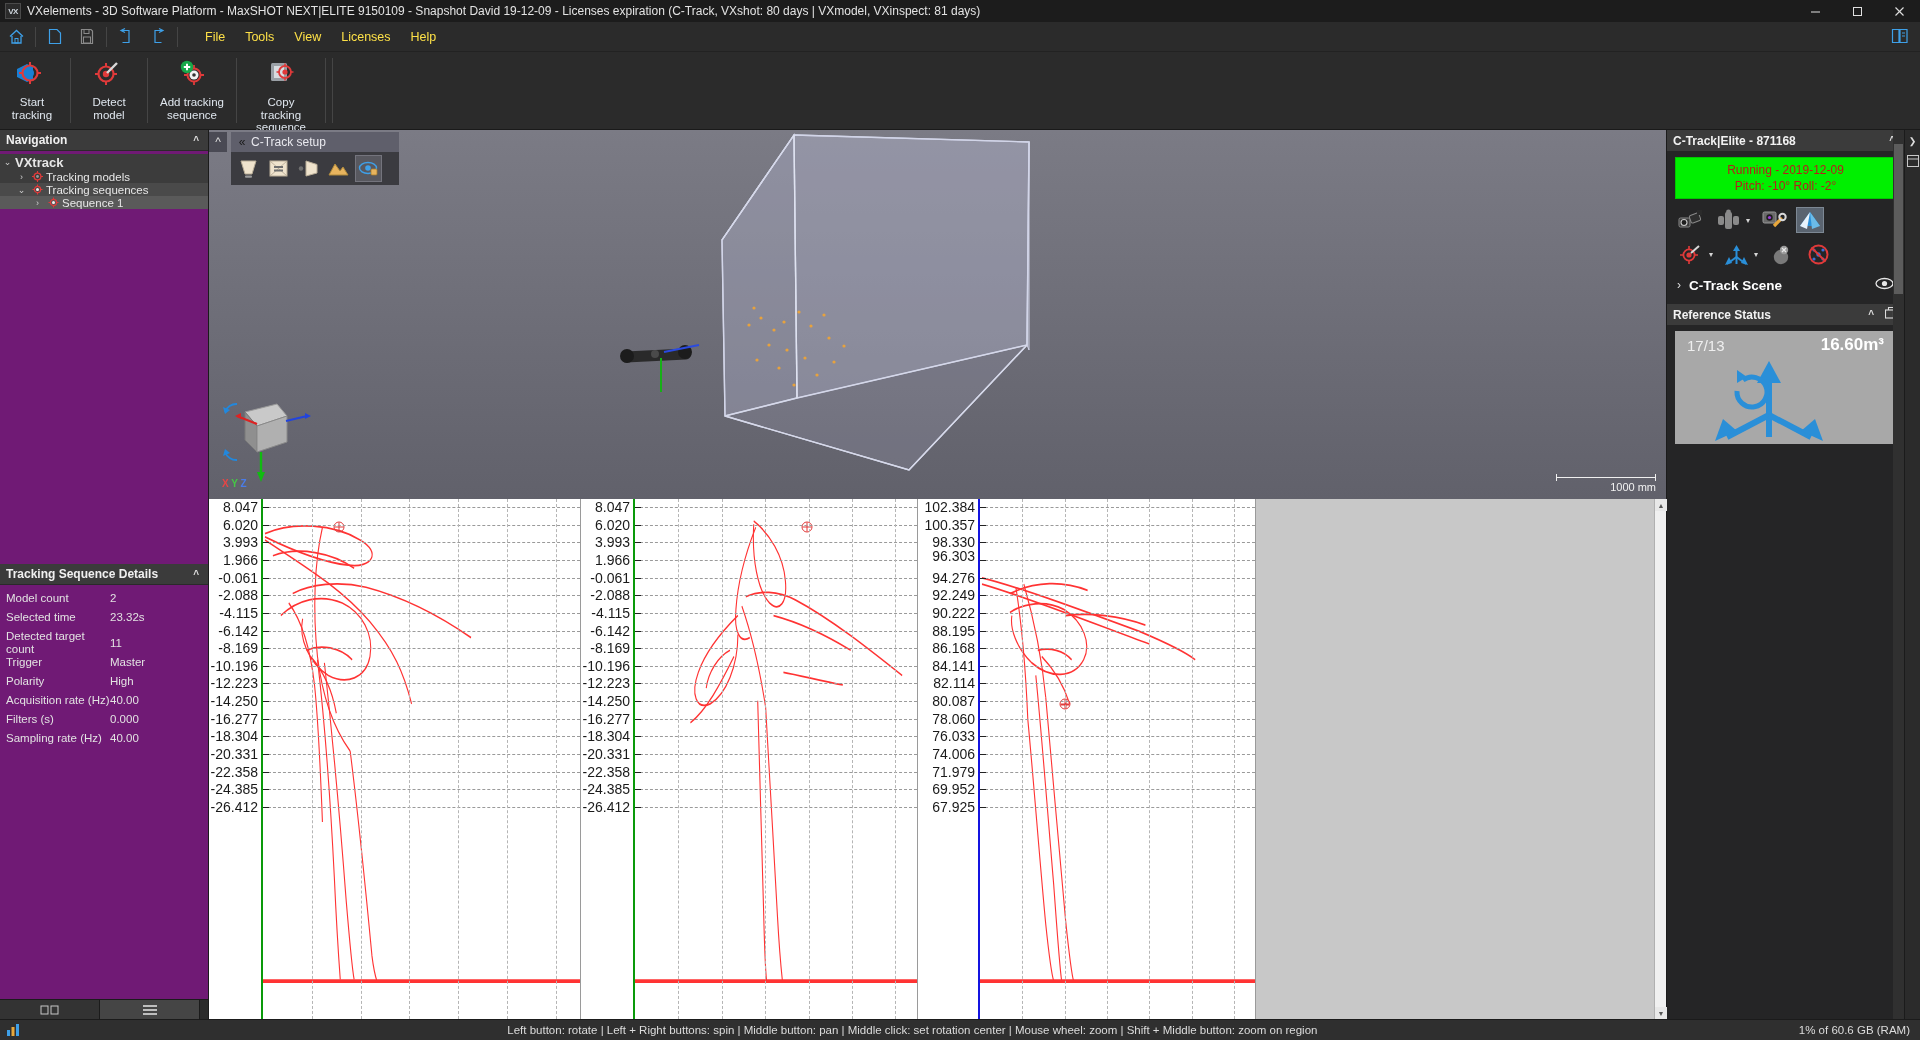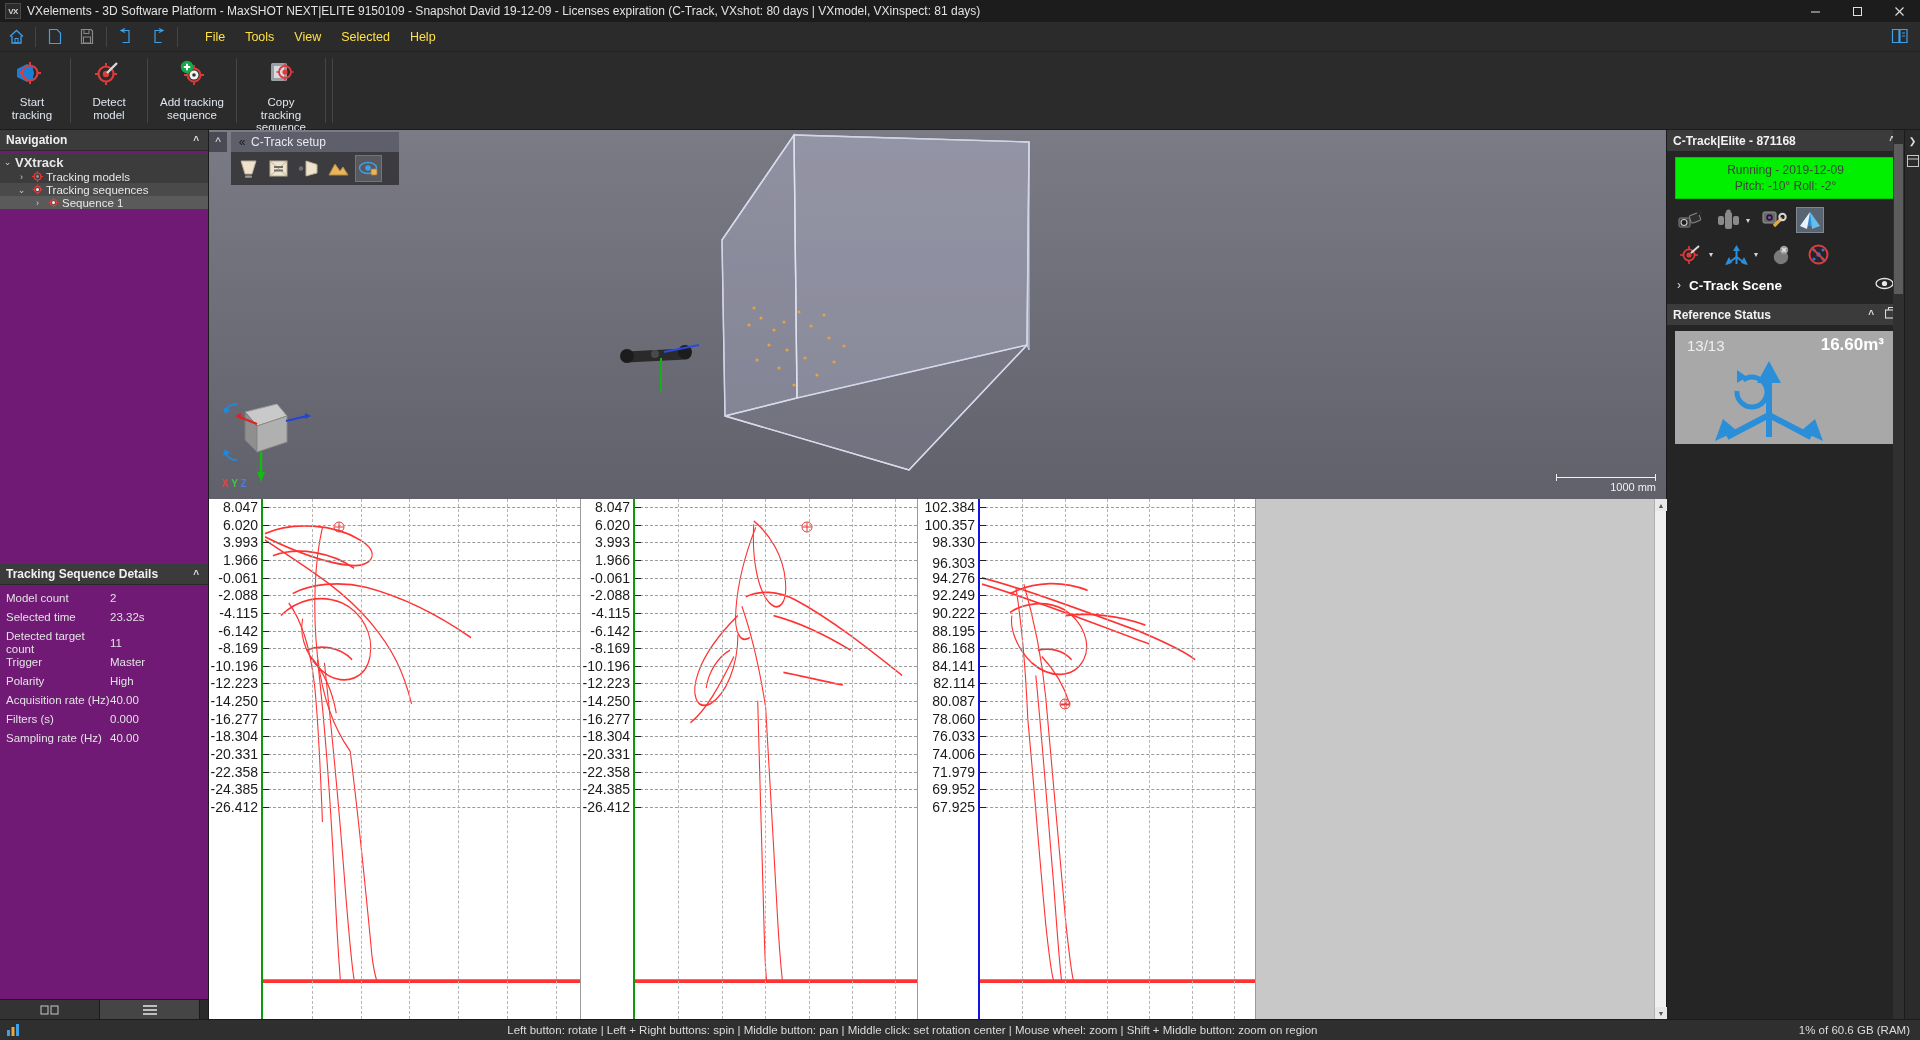--- a/index.html
+++ b/index.html
@@ -198,21 +198,21 @@
     border-left: 1px solid #1b1b1b;
   }
   .rd-scroll { flex: 1; position: relative; }
   .rd-panel { margin: 0 0 2px 0; }
   .rd-hdr {
     height: 21px; background: #3b3b3b; display: flex; align-items: center;
     padding: 0 6px; font-size: 12px; font-weight: bold; color: #f2f2f2;
   }
   .rd-hdr .sp { flex: 1; }
   .status-box {
-    margin: 6px 8px 4px 8px; background: #00f000; color: #404040; text-align: center;
+    margin: 6px 8px 4px 8px; background: #00f000; color: #b91c1c; text-align: center;
     font-size: 12px; line-height: 16px; padding: 4px 0; border: 1px solid #00c800;
   }
   .icon-row { display: flex; align-items: center; padding: 4px 10px; gap: 9px; }
   .ic { width: 28px; height: 26px; display: flex; align-items: center; justify-content: center; }
   .ic.boxed { background: #5a6470; border: 1px solid #7d8894; }
   .caret { font-size: 8px; color: #d6d6d6; margin-left: -5px; }
   .scene-row {
     display: flex; align-items: center; padding: 5px 10px 8px 10px; gap: 8px;
   }
   .scene-title { font-size: 13.5px; font-weight: bold; color: #fff; flex: 1; }
@@ -301,21 +301,21 @@
           <path d="M15 3.5 H7 V15.5 H13.5" fill="none" stroke="#3ea0e8" stroke-width="1.2"></path>
           <path d="M11 1.5 L15 3.5 L11 5.5" fill="none" stroke="#3ea0e8" stroke-width="1.2"></path>
         </svg>
     </div>
     <div class="qsep"></div>
 
     <div class="menu-items">
       <div class="menu-item">File</div>
       <div class="menu-item">Tools</div>
       <div class="menu-item">View</div>
-      <div class="menu-item">Selected</div>
+      <div class="menu-item">Licenses</div>
       <div class="menu-item">Help</div>
     </div>
     <div class="help-right">
       <svg width="20" height="18" viewBox="0 0 20 18">
           <path d="M2.5 2.5 H9 V15.5 H2.5 Z M10 2.5 H17 V15.5 H10 Z" fill="none" stroke="#3ea0e8" stroke-width="1.2"></path>
           <path d="M12 6 h3 M12 9 h3" stroke="#3ea0e8" stroke-width="1"></path>
         </svg>
     </div>
   </div>
 
@@ -778,21 +778,21 @@
               <div class="vgrid" style="left: 216.923px;"></div>
               <div class="vgrid" style="left: 260.308px;"></div>
             </div>
         </div>
 
         <div class="graph g3">
           <div class="ylabels" id="yl3" style="width:60px">
               <div class="ylab" style="top: 8px;">102.384</div>
               <div class="ylab" style="top: 25.6471px;">100.357</div>
               <div class="ylab" style="top: 43.2941px;">98.330</div>
-              <div class="ylab" style="top: 64px; text-align: right;">96.303</div>
+              <div class="ylab" style="top: 57px; text-align: right;">96.303</div>
               <div class="ylab" style="top: 78.5882px;">94.276</div>
               <div class="ylab" style="top: 96.2353px;">92.249</div>
               <div class="ylab" style="top: 113.882px;">90.222</div>
               <div class="ylab" style="top: 131.529px;">88.195</div>
               <div class="ylab" style="top: 149.176px;">86.168</div>
               <div class="ylab" style="top: 166.824px;">84.141</div>
               <div class="ylab" style="top: 184.471px; margin-left: 32px;">82.114</div>
               <div class="ylab" style="top: 202.118px;">80.087</div>
               <div class="ylab" style="top: 219.765px;">78.060</div>
               <div class="ylab" style="top: 237.412px;">76.033</div>
@@ -984,21 +984,21 @@
             <span class="sp"></span>
             <span class="dock-chev">^</span>
             <span style="margin-left:8px">
               <svg width="13" height="12" viewBox="0 0 13 12">
                   <rect x="0.5" y="3" width="8" height="8" fill="none" stroke="#dcdcdc" stroke-width="1.1"></rect>
                   <path d="M3.5 3 V0.5 H12 V9 H8.5" fill="none" stroke="#dcdcdc" stroke-width="1.1"></path>
                 </svg>
             </span>
           </div>
           <div class="ref-view">
-            <div class="ref-count">13/13</div>
+            <div class="ref-count">17/13</div>
             <div class="ref-vol">16.60m³</div>
             <svg width="190" height="85" viewBox="0 0 190 85" style="position:absolute;left:18px;top:26px">
               <path d="M76 80 V20" stroke="#2a8fd8" stroke-width="6"></path>
               <path d="M64 26 L76 4 L88 26 Z" fill="#2a8fd8"></path>
               <path d="M76 58 L34 80" stroke="#2a8fd8" stroke-width="6"></path>
               <path d="M22 84 L30 62 L44 74 Z" fill="#2a8fd8"></path>
               <path d="M76 58 L118 80" stroke="#2a8fd8" stroke-width="6"></path>
               <path d="M130 84 L122 62 L108 74 Z" fill="#2a8fd8"></path>
               <path d="M44 34 a15 15 0 1 0 6 -11" fill="none" stroke="#2a8fd8" stroke-width="5"></path>
               <path d="M44 13 L54 20 L44 26 Z" fill="#2a8fd8"></path>

